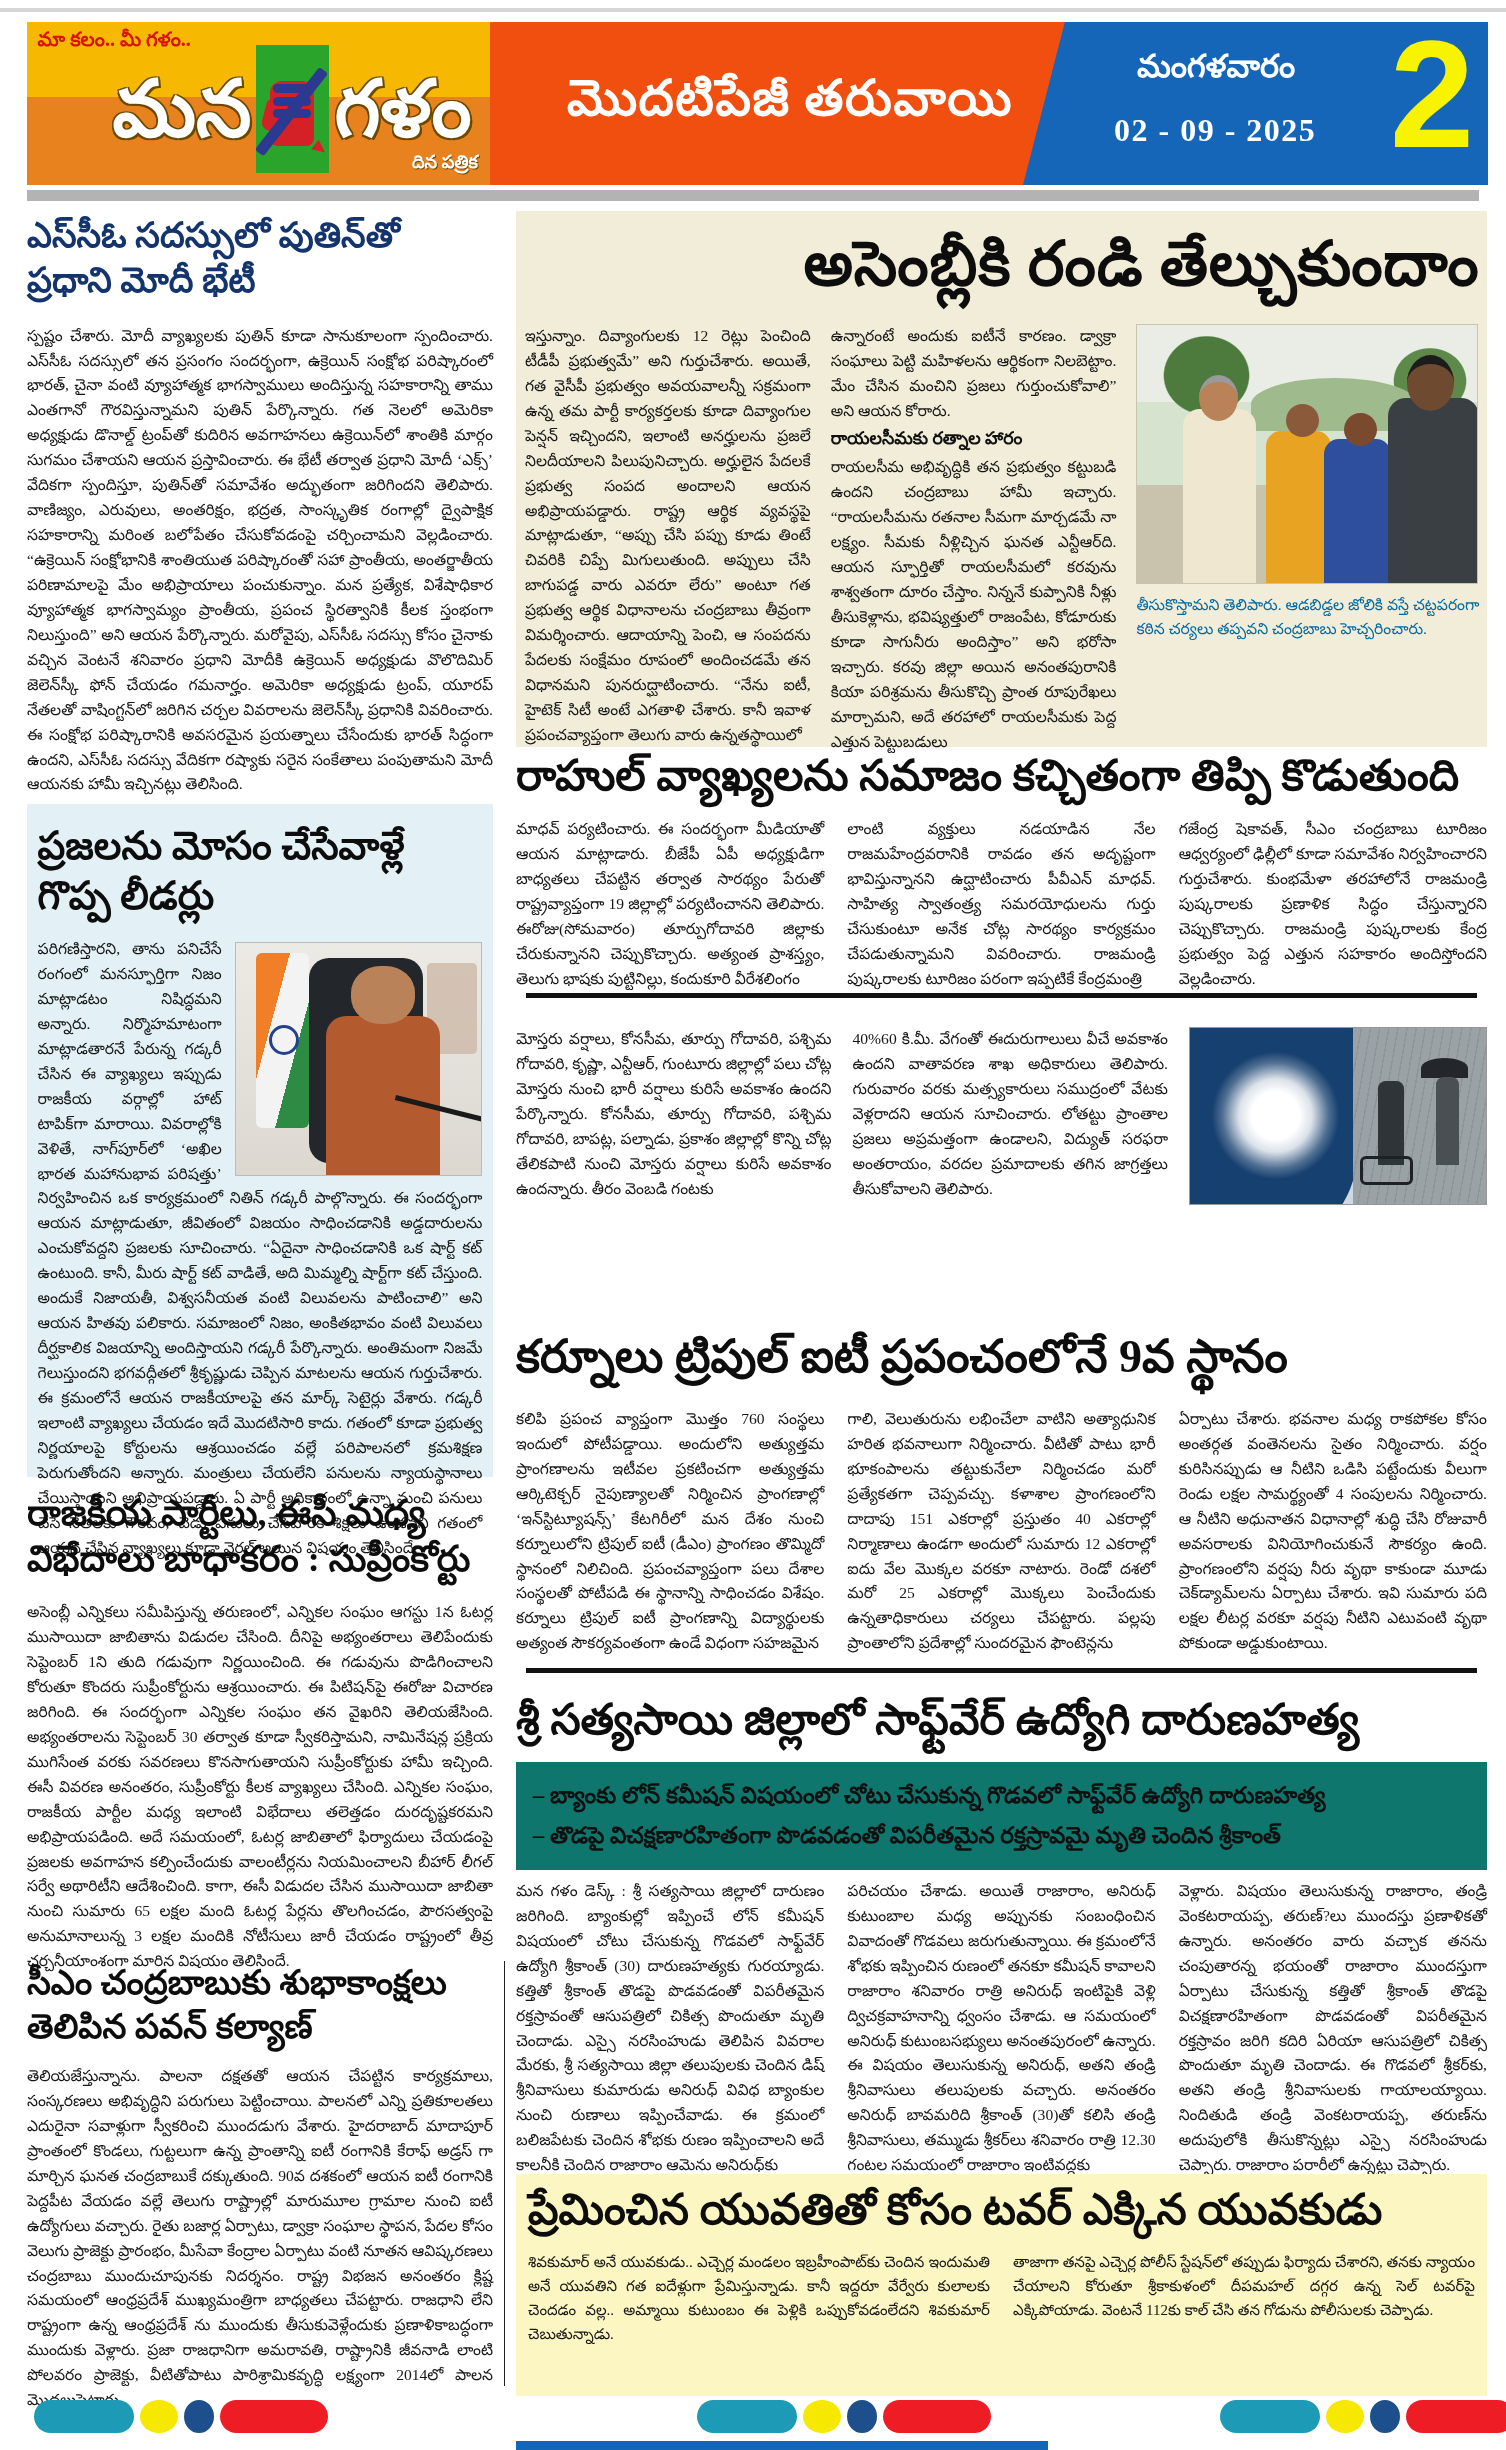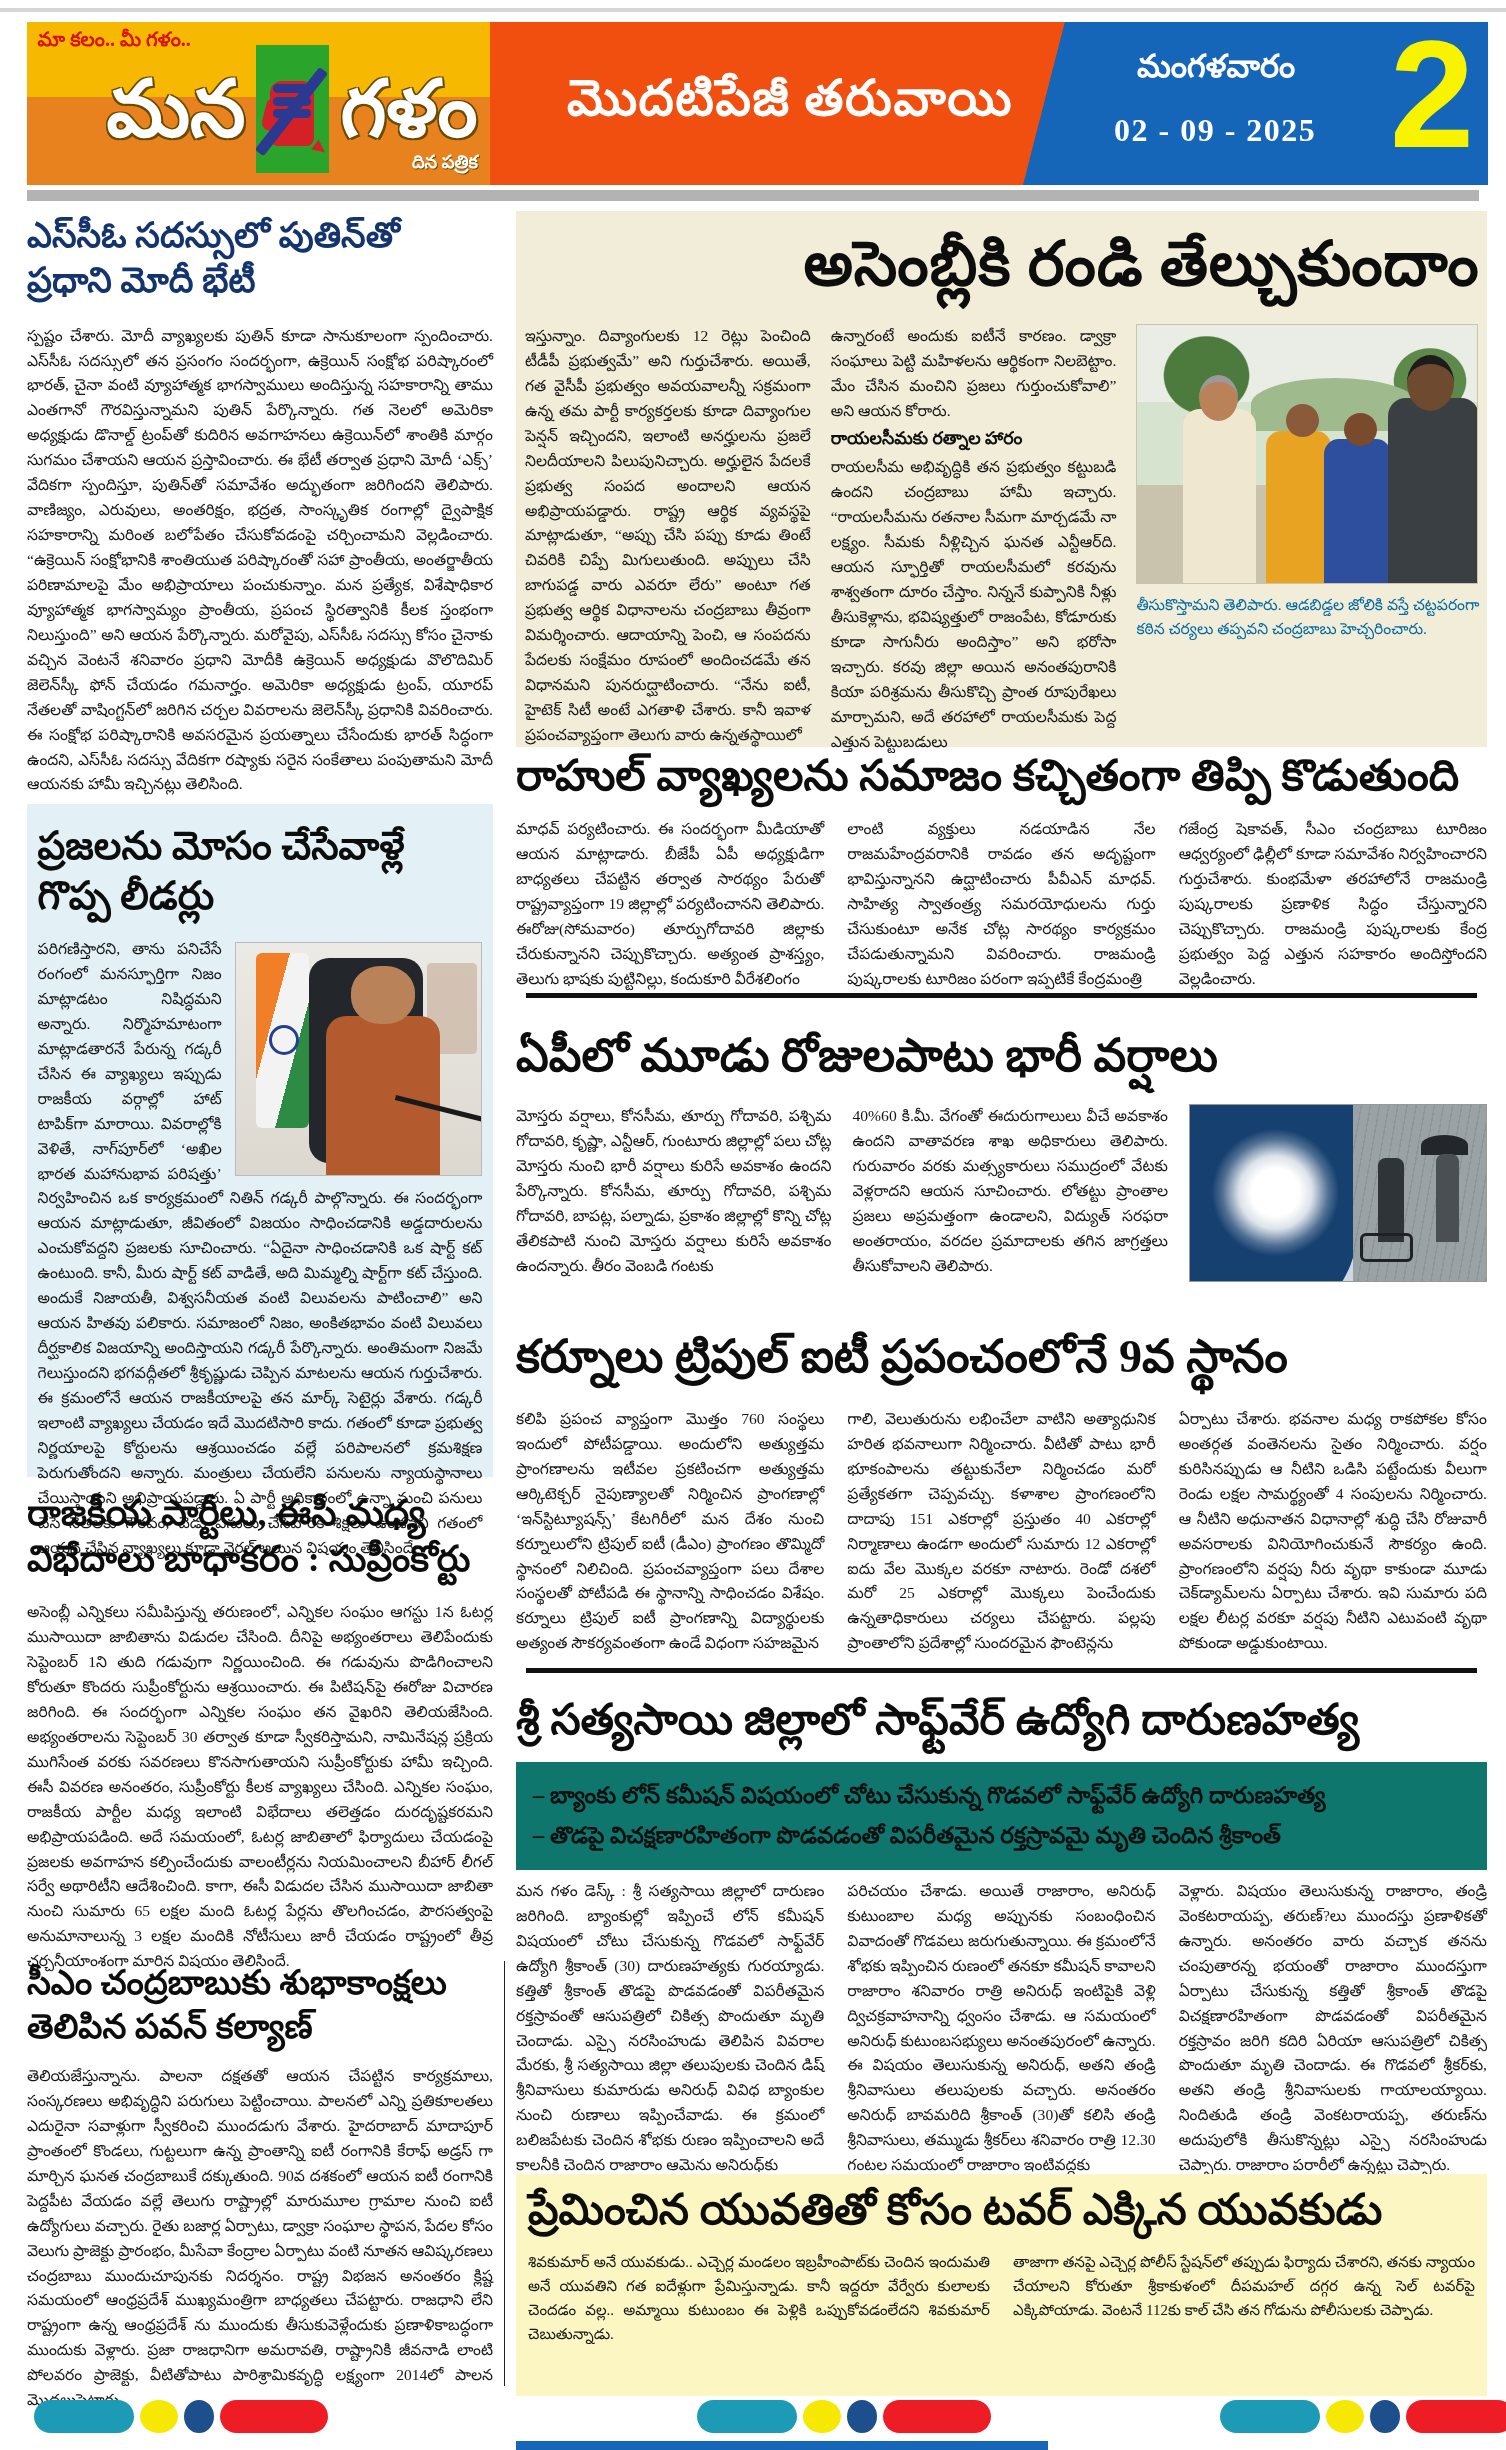--- a/index.html
+++ b/index.html
@@ -4,21 +4,21 @@
 <style>
   html,body{margin:0;padding:0;background:#fff;}
   .page{position:relative;width:1507px;height:2450px;background:#fff;overflow:hidden;
         font-family:"Liberation Serif", serif;color:#111;}
   .topline{position:absolute;left:0;top:7.6px;width:1507px;height:4.6px;background:#d6d6d6;}
   
   .header{position:absolute;left:27px;top:22px;width:1461px;height:163px;}
   .logo-box{position:absolute;left:0;top:0;width:463px;height:163px;
             background:linear-gradient(#f6b800 0 46%, #e8821e 46% 100%);overflow:hidden;}
   .tagline{position:absolute;left:10.6px;top:6px;font-size:20px;font-weight:bold;color:#d81307;}
-  .logo-row{position:absolute;left:0;top:23px;width:530px;display:flex;align-items:center;justify-content:center;gap:11px;}
+  .logo-row{position:absolute;left:0;top:23px;width:530px;display:flex;align-items:center;justify-content:center;gap:5px;}
   .logo-word{font-size:79px;font-weight:bold;color:#fff;line-height:1;
              text-shadow:2.3px 2.3px 0 #6b4a00,-1.5px -1.5px 0 #6b4a00,1.5px -1.5px 0 #6b4a00,-1.5px 1.5px 0 #6b4a00;}
   .fist-box{position:relative;width:73px;height:128px;background:#2ba42b;flex:0 0 auto;}
   .fist{position:absolute;left:13.7px;top:36px;width:44px;height:65px;background:#d42027;border-radius:12px 12px 7.6px 7.6px;}
   .thumb{position:absolute;left:7.6px;top:53px;width:16.7px;height:33px;background:#d42027;border-radius:7.6px;transform:rotate(14deg);}
   .pen{position:absolute;left:3px;top:13.7px;width:10.6px;height:105px;background:#2b3990;transform:rotate(38deg);transform-origin:center;border-radius:3px;left:30px;}
   .pen-tip{position:absolute;left:58px;top:97px;width:0;height:0;border-left:6.8px solid transparent;border-right:6.8px solid transparent;border-top:13.7px solid #d42027;transform:rotate(-52deg);}
   .fingers{position:absolute;left:16.7px;top:39px;width:38px;height:9px;background:#2b3990;border-radius:4.6px;}
   .f2{top:52px;}.f3{top:64px;}
   .logo-sub{position:absolute;right:12px;bottom:7.6px;font-size:18px;font-weight:bold;color:#fff;
@@ -212,21 +212,20 @@
     <div class="hl hl-rahul">రాహుల్ వ్యాఖ్యలను సమాజం కచ్చితంగా తిప్పి కొడుతుంది</div>
     <div class="cols">
       <div class="col bt">మాధవ్ పర్యటించారు. ఈ సందర్భంగా మీడియాతో ఆయన మాట్లాడారు. బీజేపీ ఏపీ అధ్యక్షుడిగా బాధ్యతలు చేపట్టిన తర్వాత సారథ్యం పేరుతో రాష్ట్రవ్యాప్తంగా 19 జిల్లాల్లో పర్యటించానని తెలిపారు. ఈరోజు(సోమవారం) తూర్పుగోదావరి జిల్లాకు చేరుకున్నానని చెప్పుకొచ్చారు. అత్యంత ప్రాశస్త్యం, తెలుగు భాషకు పుట్టినిల్లు, కందుకూరి వీరేశలింగం</div>
       <div class="col bt">లాంటి వ్యక్తులు నడయాడిన నేల రాజమహేంద్రవరానికి రావడం తన అదృష్టంగా భావిస్తున్నానని ఉద్ఘాటించారు పీవీఎన్ మాధవ్. సాహిత్య స్వాతంత్ర్య సమరయోధులను గుర్తు చేసుకుంటూ అనేక చోట్ల సారథ్యం కార్యక్రమం చేపడుతున్నామని వివరించారు. రాజమండ్రి పుష్కరాలకు టూరిజం పరంగా ఇప్పటికే కేంద్రమంత్రి</div>
       <div class="col bt">గజేంద్ర షెకావత్, సీఎం చంద్రబాబు టూరిజం ఆధ్వర్యంలో ఢిల్లీలో కూడా సమావేశం నిర్వహించారని గుర్తుచేశారు. కుంభమేళా తరహాలోనే రాజమండ్రి పుష్కరాలకు ప్రణాళిక సిద్ధం చేస్తున్నారని చెప్పుకొచ్చారు. రాజమండ్రి పుష్కరాలకు కేంద్ర ప్రభుత్వం పెద్ద ఎత్తున సహకారం అందిస్తోందని వెల్లడించారు.</div>
     </div>
   </div>
   <div class="rule rule-rahul"></div>
 
   <div class="article a-weather">
-    <div class="hl hl-weather">ఏపీలో మూడు రోజులపాటు భారీ వర్షాలు</div>
     <div class="weather-flex">
       <div class="col bt">మోస్తరు వర్షాలు, కోనసీమ, తూర్పు గోదావరి, పశ్చిమ గోదావరి, కృష్ణా, ఎన్టీఆర్, గుంటూరు జిల్లాల్లో పలు చోట్ల మోస్తరు నుంచి భారీ వర్షాలు కురిసే అవకాశం ఉందని పేర్కొన్నారు. కోనసీమ, తూర్పు గోదావరి, పశ్చిమ గోదావరి, బాపట్ల, పల్నాడు, ప్రకాశం జిల్లాల్లో కొన్ని చోట్ల తేలికపాటి నుంచి మోస్తరు వర్షాలు కురిసే అవకాశం ఉందన్నారు. తీరం వెంబడి గంటకు</div>
       <div class="col bt">40%60 కి.మీ. వేగంతో ఈదురుగాలులు వీచే అవకాశం ఉందని వాతావరణ శాఖ అధికారులు తెలిపారు. గురువారం వరకు మత్స్యకారులు సముద్రంలో వేటకు వెళ్లరాదని ఆయన సూచించారు. లోతట్టు ప్రాంతాల ప్రజలు అప్రమత్తంగా ఉండాలని, విద్యుత్ సరఫరా అంతరాయం, వరదల ప్రమాదాలకు తగిన జాగ్రత్తలు తీసుకోవాలని తెలిపారు.</div>
       <div class="photo-weather">
         <span class="w-sea"></span>
           <span class="w-arm"></span>
           <span class="w-eye"></span>
         <span class="w-rain"></span>
           <span class="w-umb"></span>
         <span class="w-p1"></span>

